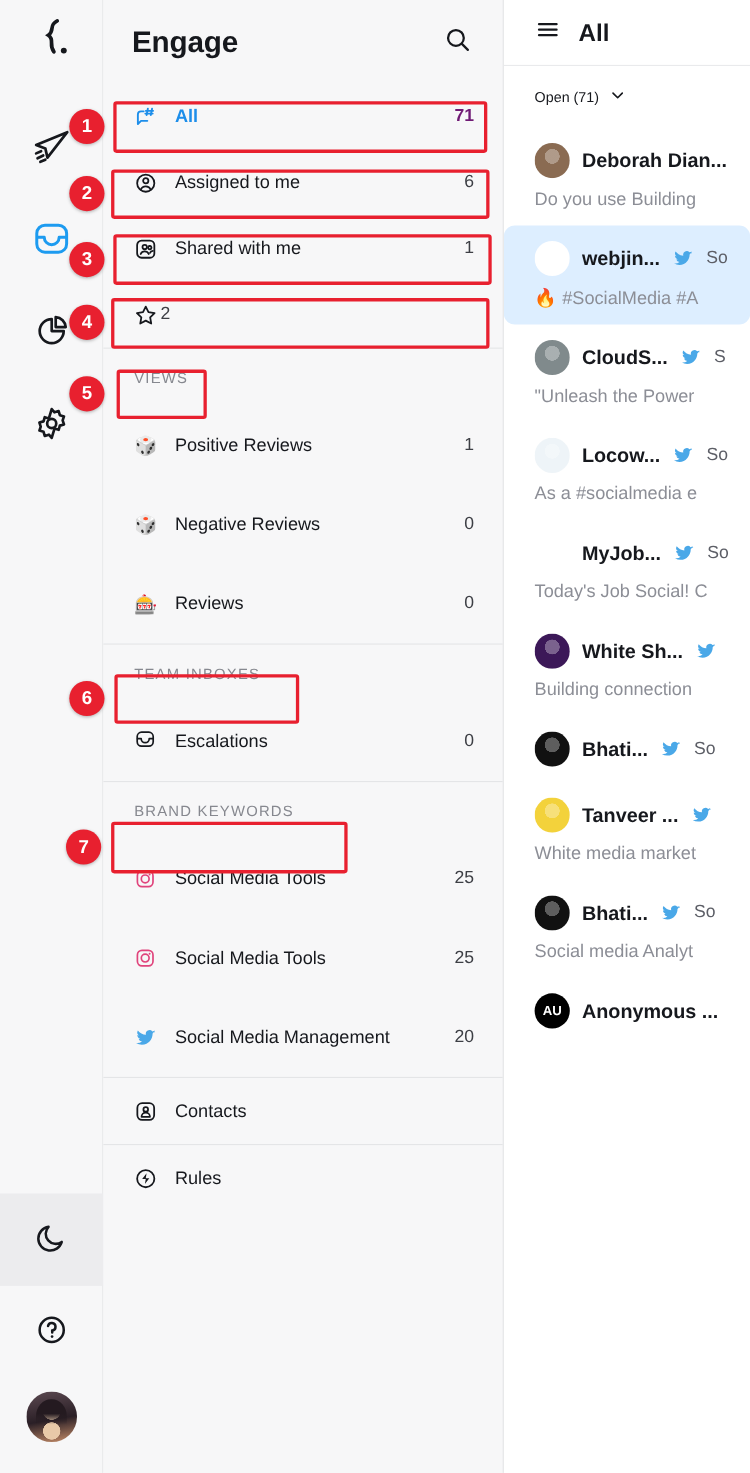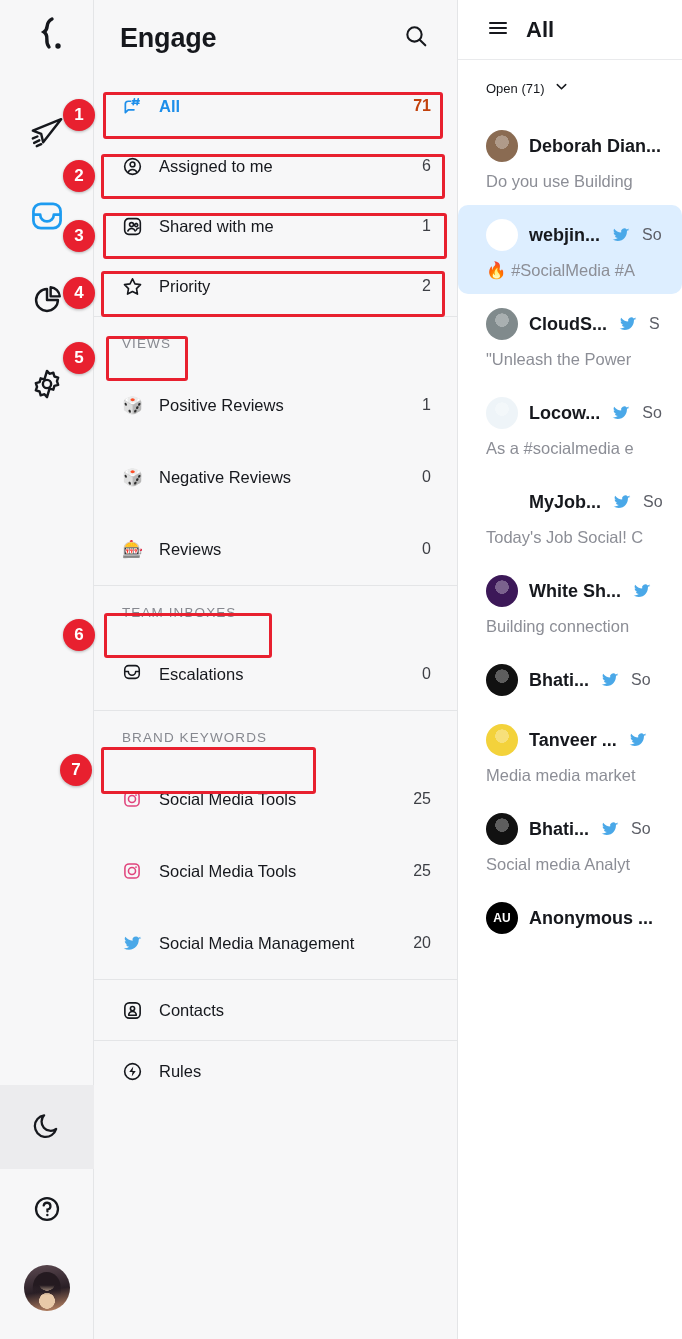--- a/index.html
+++ b/index.html
@@ -69,21 +69,21 @@
 
   .nav-row {
     height: 60px; display: flex; align-items: center;
     padding: 0 26px 0 28px; color: #16181d;
     font-size: 16.5px;
   }
   .nav-row .ic { width: 24px; display: flex; align-items: center; justify-content: flex-start; flex: 0 0 24px; }
   .nav-row .lbl { flex: 1 1 auto; margin-left: 13px; }
   .nav-row .cnt { font-size: 16px; color: #3d3f45; }
   .nav-row.active { color: #1d8eea; }
-  .nav-row.active .cnt { color: #c2410c; font-weight: 700; }
+  .nav-row.active .cnt { color: #701a75; font-weight: 700; }
   .nav-row.active .lbl { font-weight: 700; }
 
   .section-label {
     font-size: 13.5px; letter-spacing: 1.1px; color: #86888f;
     padding: 0 28px; display: flex; align-items: center; height: 52px;
     text-transform: uppercase;
   }
   .divider { height: 1px; background: #e4e5e7; margin: 0; }
 
   .view-row {
@@ -276,21 +276,20 @@
       <span class="lbl">Shared with me</span>
       <span class="cnt">1</span>
     </div>
 
     <div class="nav-row">
       <span class="ic">
         <svg width="21" height="21" viewBox="0 0 22 22" fill="none" stroke="#16181d" stroke-width="1.7" stroke-linejoin="round">
           <path d="M11 2.9 l2.6 5.3 5.8 .85 -4.2 4.1 1 5.8 -5.2-2.75 -5.2 2.75 1-5.8 -4.2-4.1 5.8-.85Z"></path>
         </svg>
       </span>
-      <span class="lbl">Priority</span>
       <span class="cnt">2</span>
     </div>
 
     <div class="divider"></div>
 
     <div class="section-label">VIEWS</div>
 
     <div class="view-row">
       <span class="emo">🎲</span>
       <span class="lbl">Positive Reviews</span>
@@ -496,21 +495,21 @@
         <div class="cv-item">
           <div class="cv-top">
             <div class="av" style="background: radial-gradient(circle at 50% 38%, rgba(255, 255, 255, 0.32) 0px, rgba(255, 255, 255, 0.32) 26%, transparent 27%) rgb(243, 210, 59);"></div>
             <span class="cv-name">Tanveer ...</span>
             <span style="display: flex;">
               <svg width="20" height="20" viewBox="0 0 24 24" fill="#4aa8e8">
                 <path d="M22 5.9c-.7.3-1.5.5-2.3.6.8-.5 1.4-1.3 1.7-2.2-.8.5-1.6.8-2.5 1a3.9 3.9 0 0 0-6.7 3.6C8.8 8.7 5.8 7 3.8 4.4a3.9 3.9 0 0 0 1.2 5.2c-.6 0-1.2-.2-1.8-.5 0 1.9 1.3 3.5 3.1 3.8-.6.2-1.2.2-1.8.1a3.9 3.9 0 0 0 3.6 2.7A7.8 7.8 0 0 1 2 17.3a11 11 0 0 0 6 1.8c7.2 0 11.1-6 11.1-11.1v-.5c.8-.6 1.4-1.3 1.9-2.1z"></path>
               </svg>
             </span>
           </div>
-          <div class="cv-snip">Media media market</div>
+          <div class="cv-snip">White media market</div>
         </div>
         <div class="cv-item">
           <div class="cv-top">
             <div class="av" style="background: radial-gradient(circle at 50% 38%, rgba(255, 255, 255, 0.32) 0px, rgba(255, 255, 255, 0.32) 26%, transparent 27%) rgb(17, 17, 17);"></div>
             <span class="cv-name">Bhati...</span>
             <span style="display: flex;">
               <svg width="20" height="20" viewBox="0 0 24 24" fill="#4aa8e8">
                 <path d="M22 5.9c-.7.3-1.5.5-2.3.6.8-.5 1.4-1.3 1.7-2.2-.8.5-1.6.8-2.5 1a3.9 3.9 0 0 0-6.7 3.6C8.8 8.7 5.8 7 3.8 4.4a3.9 3.9 0 0 0 1.2 5.2c-.6 0-1.2-.2-1.8-.5 0 1.9 1.3 3.5 3.1 3.8-.6.2-1.2.2-1.8.1a3.9 3.9 0 0 0 3.6 2.7A7.8 7.8 0 0 1 2 17.3a11 11 0 0 0 6 1.8c7.2 0 11.1-6 11.1-11.1v-.5c.8-.6 1.4-1.3 1.9-2.1z"></path>
               </svg>
             </span>

